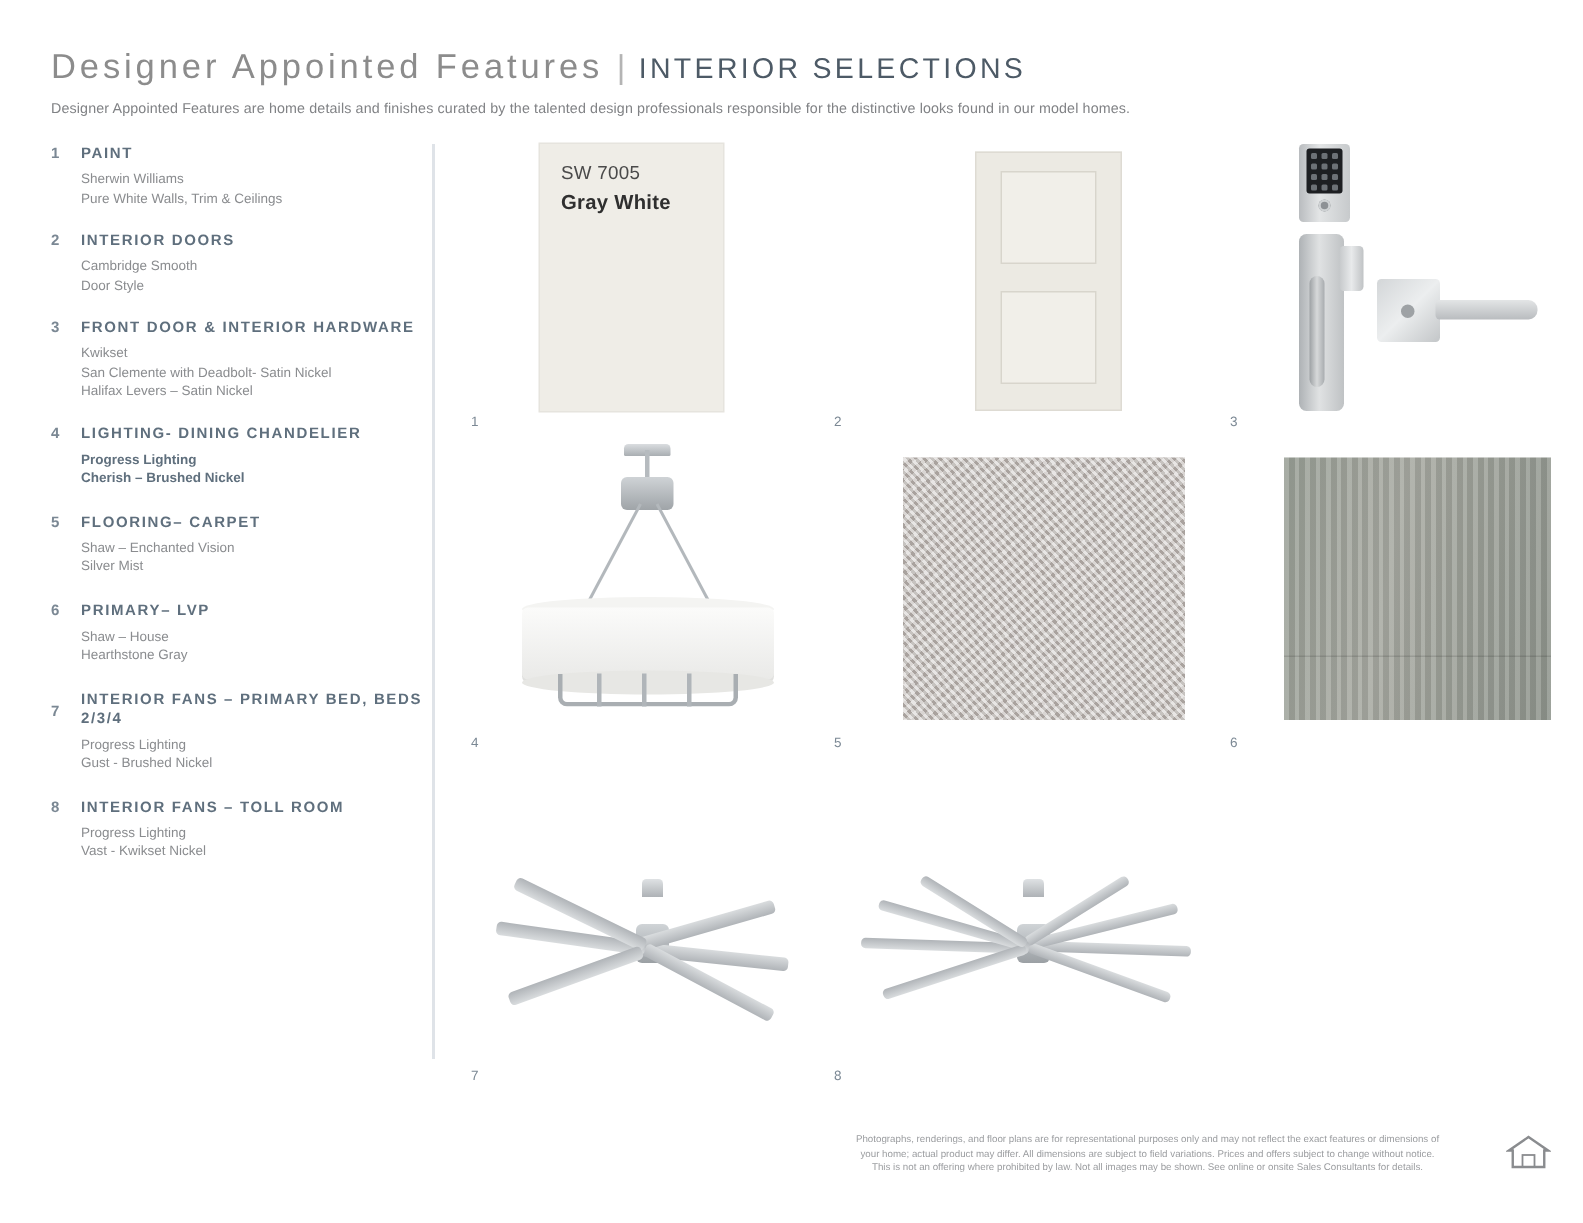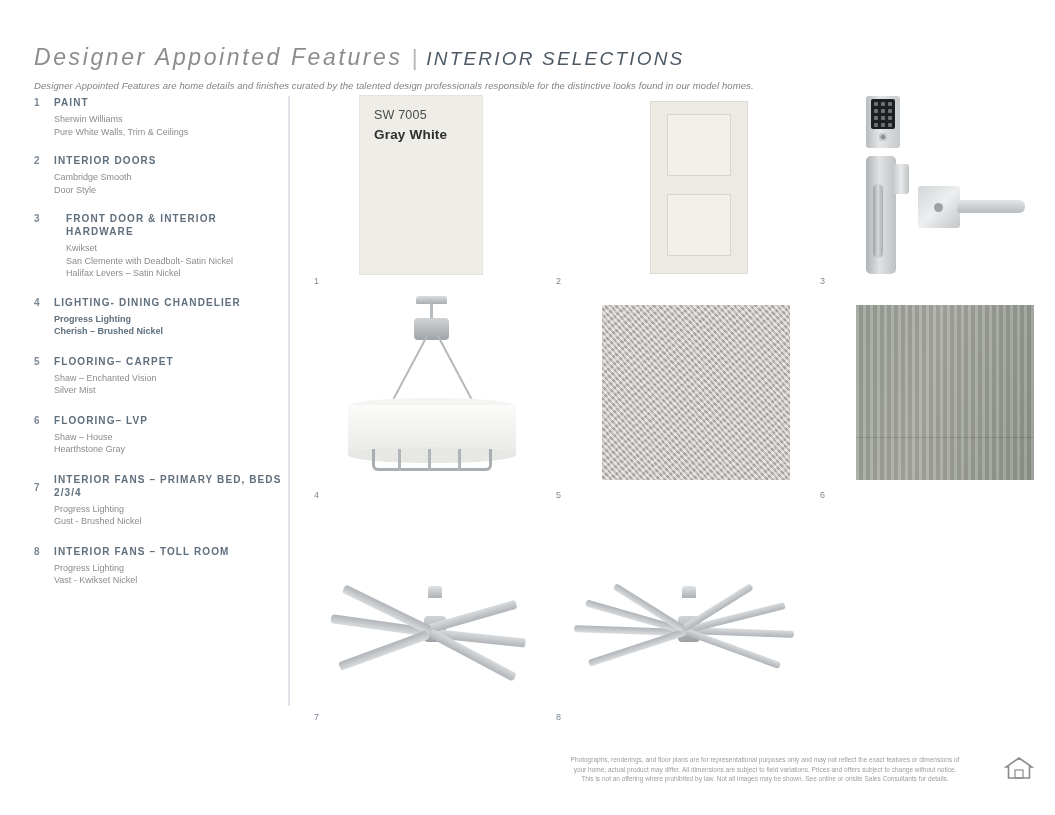--- a/index.html
+++ b/index.html
@@ -18,23 +18,22 @@
   .page {
     position: relative;
     width: 1055px;
     height: 815px;
   }
 
   
   .header {
     position: absolute;
     left: 34px;
-    top: 44px;
+    top: 31px;
     width: 990px;
-    font-style: italic;
   }
   .title-row {
     display: flex;
     align-items: baseline;
     white-space: nowrap;
   }
   .title-main {
     font-size: 23px;
     letter-spacing: 2.6px;
     color: #8c8c8c;
@@ -460,21 +459,21 @@
       <div class="item-num">2</div>
       <div class="item-body">
         <div class="item-title">INTERIOR DOORS</div>
         <div class="item-line">Cambridge Smooth</div>
         <div class="item-line">Door Style</div>
       </div>
     </div>
 
     <div class="item" style="margin-bottom:16px;">
       <div class="item-num">3</div>
-      <div class="item-body" style="margin-left:32px;">
+      <div class="item-body" style="margin-left:20px;">
         <div class="item-title">FRONT DOOR &amp; INTERIOR HARDWARE</div>
         <div class="item-line">Kwikset</div>
         <div class="item-line">San Clemente with Deadbolt- Satin Nickel</div>
         <div class="item-line">Halifax Levers – Satin Nickel</div>
       </div>
     </div>
 
     <div class="item" style="margin-bottom:17px;">
       <div class="item-num">4</div>
       <div class="item-body">
@@ -489,21 +488,21 @@
       <div class="item-body">
         <div class="item-title">FLOORING– CARPET</div>
         <div class="item-line">Shaw – Enchanted Vision</div>
         <div class="item-line">Silver Mist</div>
       </div>
     </div>
 
     <div class="item" style="margin-bottom:17px;">
       <div class="item-num">6</div>
       <div class="item-body">
-        <div class="item-title">FLOORING– LVP</div>
+        <div class="item-title">PRIMARY– LVP</div>
         <div class="item-line">Shaw – House</div>
         <div class="item-line">Hearthstone Gray</div>
       </div>
     </div>
 
     <div class="item" style="margin-bottom:17px;">
       <div class="item-num" style="top:9px;">7</div>
       <div class="item-body">
         <div class="item-title">INTERIOR FANS – PRIMARY BED, BEDS 2/3/4</div>
         <div class="item-line">Progress Lighting</div>

